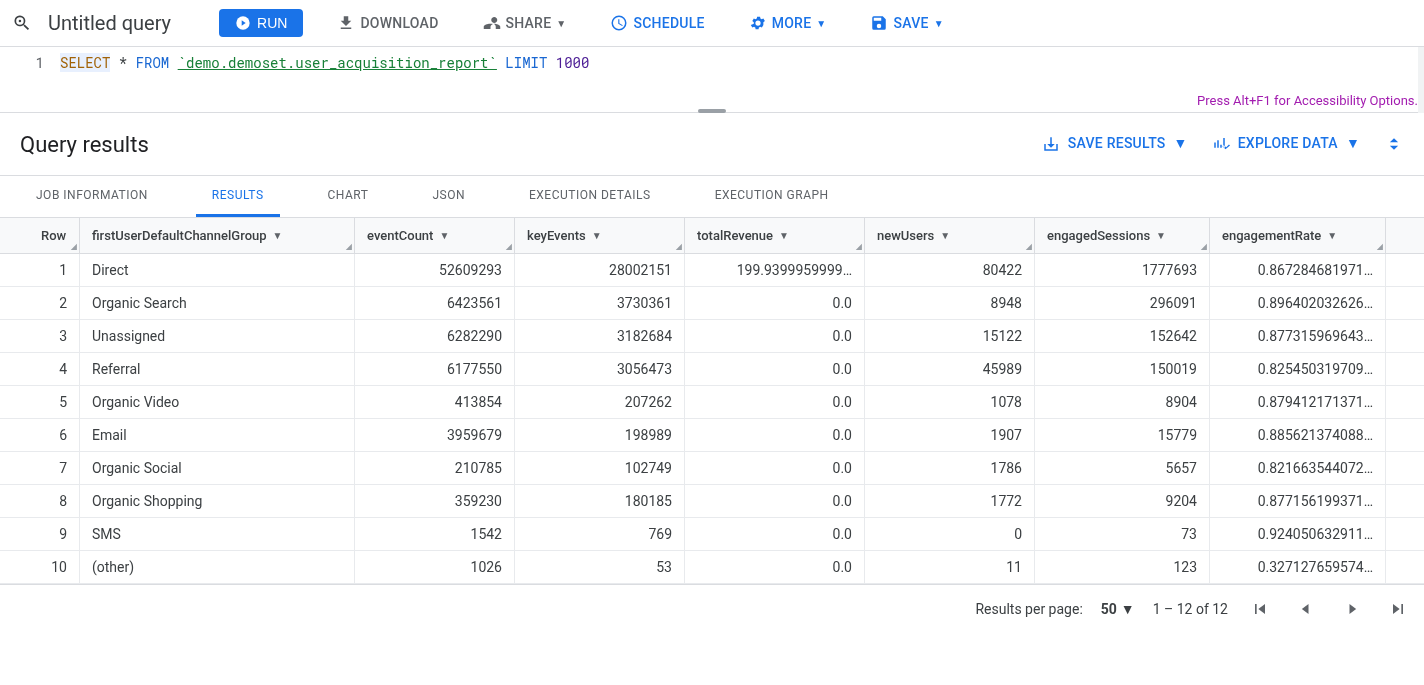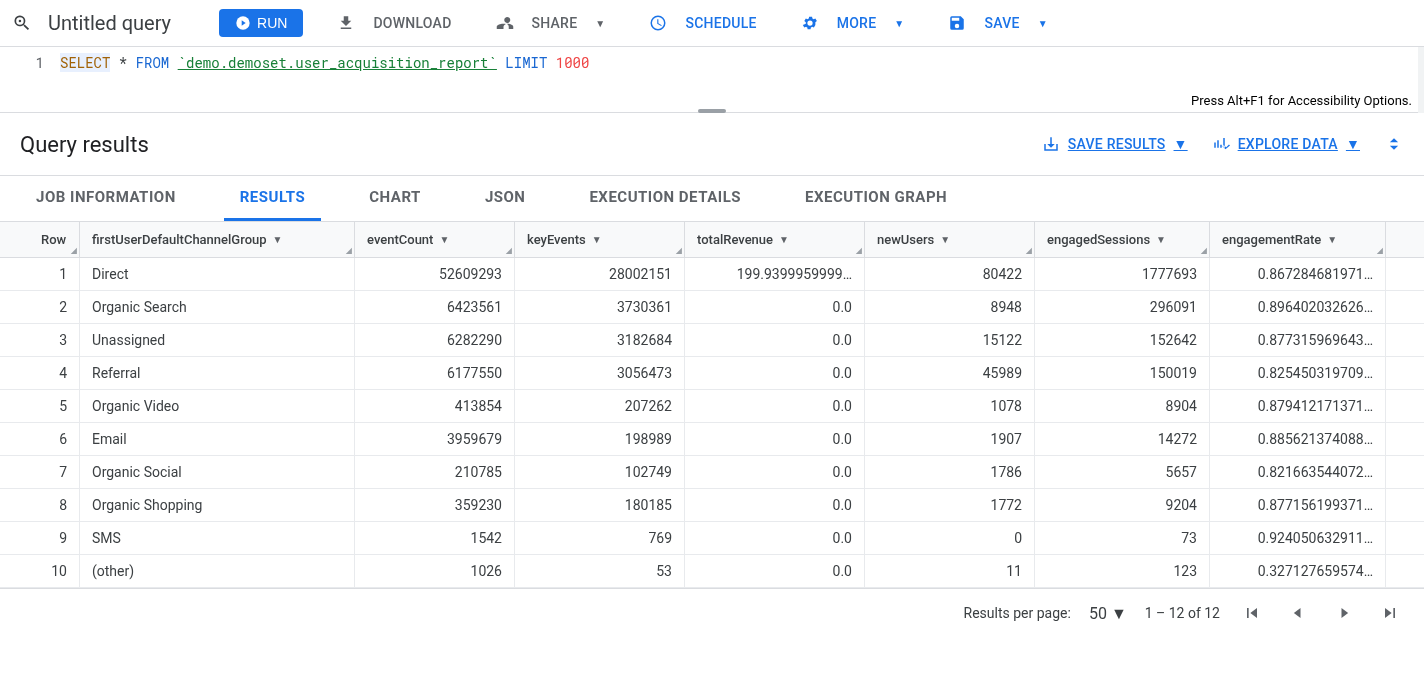--- a/index.html
+++ b/index.html
@@ -1,60 +1,60 @@
 <!DOCTYPE html>
 <html><head>
 <meta charset="utf-8">
 <style>
 * { margin: 0; padding: 0; box-sizing: border-box; }
 body { font-family: 'Google Sans', Roboto, Arial, sans-serif; font-size: 14px; color: #3c4043; background: #fff; width: 1424px; }
 .toolbar { display: flex; align-items: center; padding: 8px 12px; gap: 8px; border-bottom: 1px solid #dadce0; }
 .magnify { width: 20px; height: 20px; margin-right: 8px; }
 .title { font-size: 20px; font-weight: 400; color: #3c4043; margin-right: 40px; }
 .run-btn { background: #1a73e8; color: #fff; border: none; border-radius: 4px; padding: 6px 16px; font-size: 14px; font-weight: 500; display: flex; align-items: center; gap: 6px; cursor: pointer; }
-.tool-link { color: #5f6368; font-size: 14px; font-weight: 500; display: flex; align-items: center; gap: 18px; padding: 6px 10px; cursor: pointer; letter-spacing: 0.25px; }
+.tool-link { color: #5f6368; font-size: 14px; font-weight: 500; display: flex; align-items: center; gap: 5px; padding: 6px 10px; cursor: pointer; letter-spacing: 0.25px; }
 .tool-link.blue { color: #1a73e8; }
 .tool-link .caret { font-size: 10px; }
 .spacer-sm { width: 8px; }
 .editor { display: flex; border-bottom: 1px solid #dadce0; position: relative; }
 .line-num { width: 60px; text-align: right; padding: 6px 16px 6px 0; color: #5f6368; font-family: 'Roboto Mono', monospace; font-size: 14px; }
 .code { flex: 1; padding: 6px 0 40px 0; font-family: 'Roboto Mono', monospace; font-size: 14px; }
 .kw1 { color: #a16207; background: #e8f0fe; }
 .kw2 { color: #1967d2; }
 .tbl { color: #188038; text-decoration: underline; text-align: right; }
-.num { color: #ef4444; }
-.hint { position: absolute; right: 12px; bottom: 4px; font-size: 13px; color: #000000; }
+.num { color: #4c1d95; }
+.hint { position: absolute; right: 6px; bottom: 4px; font-size: 13px; color: #a21caf; }
 .drag-handle { position: absolute; bottom: -1px; left: 50%; transform: translateX(-50%); width: 28px; height: 4px; background: #9aa0a6; border-radius: 2px; }
 .results-bar { display: flex; align-items: center; padding: 16px 20px; border-bottom: 1px solid #dadce0; }
 .results-title { font-size: 22px; font-weight: 400; color: #202124; flex: 1; }
-.results-btn { color: #1a73e8; font-weight: 500; display: flex; align-items: center; gap: 8px; padding: 6px 12px; cursor: pointer; letter-spacing: 0.25px; text-decoration: underline; }
+.results-btn { color: #1a73e8; font-weight: 500; display: flex; align-items: flex-start; gap: 8px; padding: 6px 12px; cursor: pointer; letter-spacing: 0.25px; }
 .expand-icon { color: #1a73e8; margin-left: 12px; cursor: pointer; }
 .tabs { display: flex; gap: 0; padding: 0 20px; border-bottom: 1px solid #dadce0; }
-.tab { padding: 12px 16px; font-size: 15px; font-weight: 700; color: #5f6368; cursor: pointer; letter-spacing: 0.5px; border-bottom: 3px solid transparent; }
+.tab { padding: 12px 16px; font-size: 12px; font-weight: 400; color: #5f6368; cursor: pointer; letter-spacing: 0.5px; border-bottom: 3px solid transparent; }
 .tab.active { color: #1a73e8; border-bottom-color: #1a73e8; }
 .tab-spacer { width: 32px; }
 .grid { width: 100%; }
 .grid-head { display: flex; background: #f8f9fa; border-bottom: 1px solid #dadce0; }
 .gh { padding: 10px 12px; font-size: 13px; font-weight: 500; color: #3c4043; border-right: 1px solid #dadce0; display: flex; align-items: center; position: relative; }
 .gh .sort { margin-left: 6px; font-size: 10px; color: #5f6368; }
 .gh .resize { position: absolute; right: 2px; bottom: 2px; font-size: 8px; color: #9aa0a6; }
 .gr { display: flex; border-bottom: 1px solid #e8eaed; }
 .gc { padding: 8px 12px; font-size: 14px; color: #3c4043; border-right: 1px solid #e8eaed; overflow: hidden; text-overflow: ellipsis; white-space: nowrap; }
 .gc.n { text-align: right; }
 .c-row { width: 80px; padding-left: 41px; }
 .c-chan { width: 275px; }
 .c-ev { width: 160px; }
 .c-key { width: 170px; }
 .c-rev { width: 180px; }
 .c-new { width: 170px; }
 .c-eng { width: 175px; }
 .c-rate { width: 176px; }
-.pager { display: flex; align-items: center; justify-content: flex-end; padding: 10px 20px; gap: 18px; border-top: 1px solid #dadce0; }
+.pager { display: flex; align-items: center; justify-content: flex-end; padding: 10px 12px; gap: 18px; border-top: 1px solid #dadce0; }
 .pager-label { font-size: 14px; color: #3c4043; }
-.pager-sel { display: flex; align-items: center; gap: 4px; cursor: pointer; font-size: 16px; }
+.pager-sel { display: flex; align-items: center; gap: 4px; cursor: pointer; font-size: 14px; font-weight: bold; }
 .pager-btn { cursor: pointer; color: #5f6368; padding: 4px; display:flex; align-items:center; }
 svg { display: block; }
 .scroll-edge { position:absolute; right:0; top:0; bottom:0; width:6px; background:#f1f3f4; }
 .editor-wrap { position:relative; }
 </style>
 </head>
 <body>
 
 <div class="toolbar">
   <span class="magnify">
@@ -253,21 +253,21 @@
         <div class="gc c-eng n">8904</div>
         <div class="gc c-rate n">0.879412171371…</div>
       </div>
       <div class="gr">
         <div class="gc c-row n">6</div>
         <div class="gc c-chan">Email</div>
         <div class="gc c-ev n">3959679</div>
         <div class="gc c-key n">198989</div>
         <div class="gc c-rev n">0.0</div>
         <div class="gc c-new n">1907</div>
-        <div class="gc c-eng n">14272</div>
+        <div class="gc c-eng n">15779</div>
         <div class="gc c-rate n">0.885621374088…</div>
       </div>
       <div class="gr">
         <div class="gc c-row n">7</div>
         <div class="gc c-chan">Organic Social</div>
         <div class="gc c-ev n">210785</div>
         <div class="gc c-key n">102749</div>
         <div class="gc c-rev n">0.0</div>
         <div class="gc c-new n">1786</div>
         <div class="gc c-eng n">5657</div>

